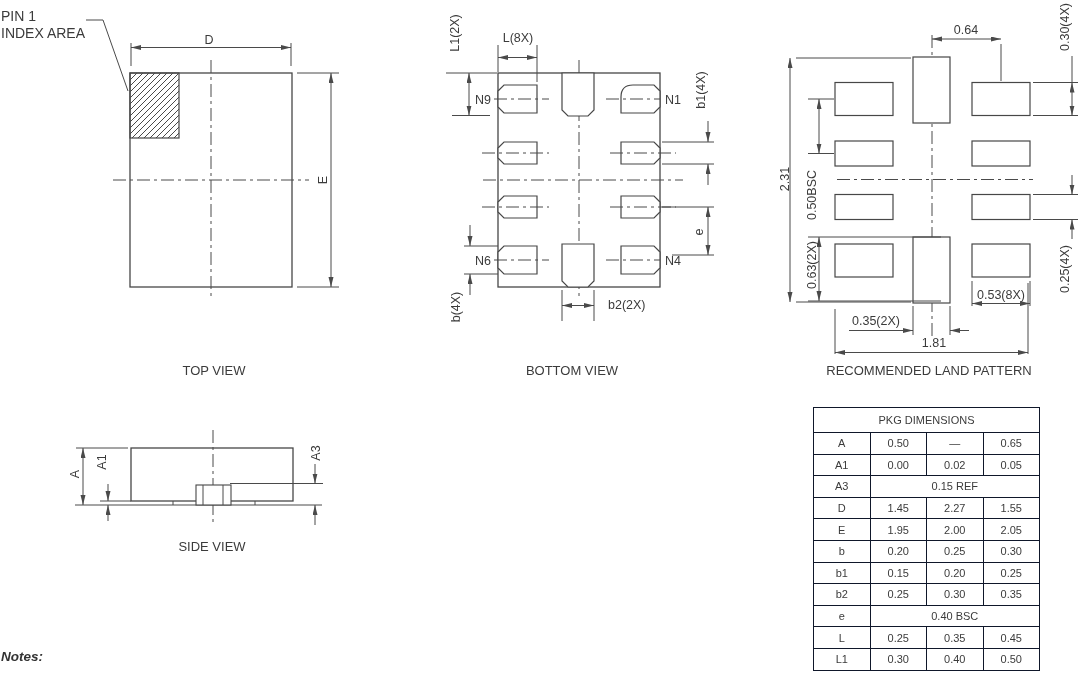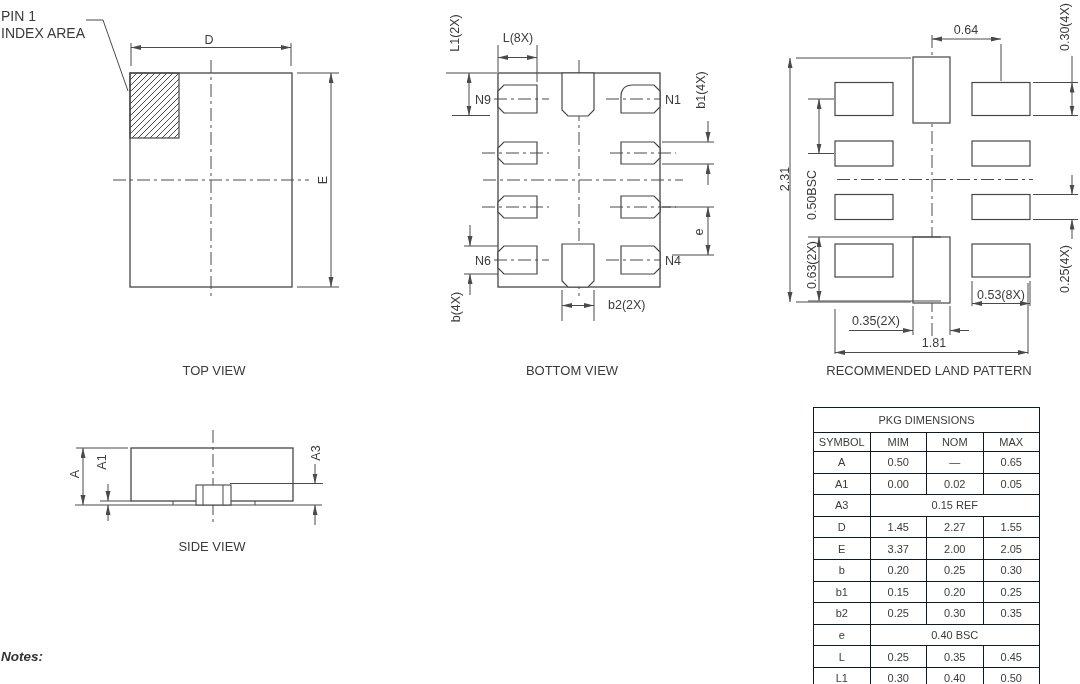--- a/index.html
+++ b/index.html
@@ -246,26 +246,20 @@
     <text class="cap" x="212" y="551" text-anchor="middle">SIDE VIEW</text>
   </g>
 </svg>
 
 
 <table id="pkg-table">
   <tbody>
         <tr class="title">
     <td colspan="4">PKG DIMENSIONS</td>
   </tr>
-  <tr class="head">
-    <td style="width:59px">SYMBOL</td>
-    <td style="width:56px">MIM</td>
-    <td style="width:57px">NOM</td>
-    <td style="width:55px">MAX</td>
-  </tr>
   <tr>
     <td>A</td>
     <td>0.50</td>
     <td>—</td>
     <td>0.65</td>
   </tr>
   <tr>
     <td>A1</td>
     <td>0.00</td>
     <td>0.02</td>
@@ -276,21 +270,21 @@
     <td colspan="3">0.15 REF</td>
   </tr>
   <tr>
     <td>D</td>
     <td>1.45</td>
     <td>2.27</td>
     <td>1.55</td>
   </tr>
   <tr>
     <td>E</td>
-    <td>3.37</td>
+    <td>1.95</td>
     <td>2.00</td>
     <td>2.05</td>
   </tr>
   <tr>
     <td>b</td>
     <td>0.20</td>
     <td>0.25</td>
     <td>0.30</td>
   </tr>
   <tr>

